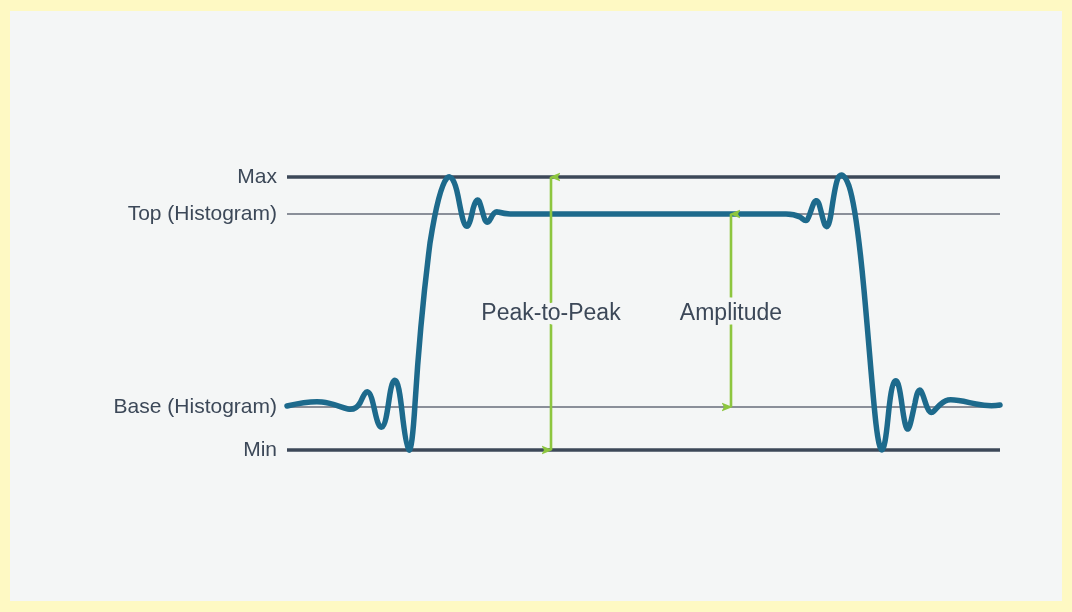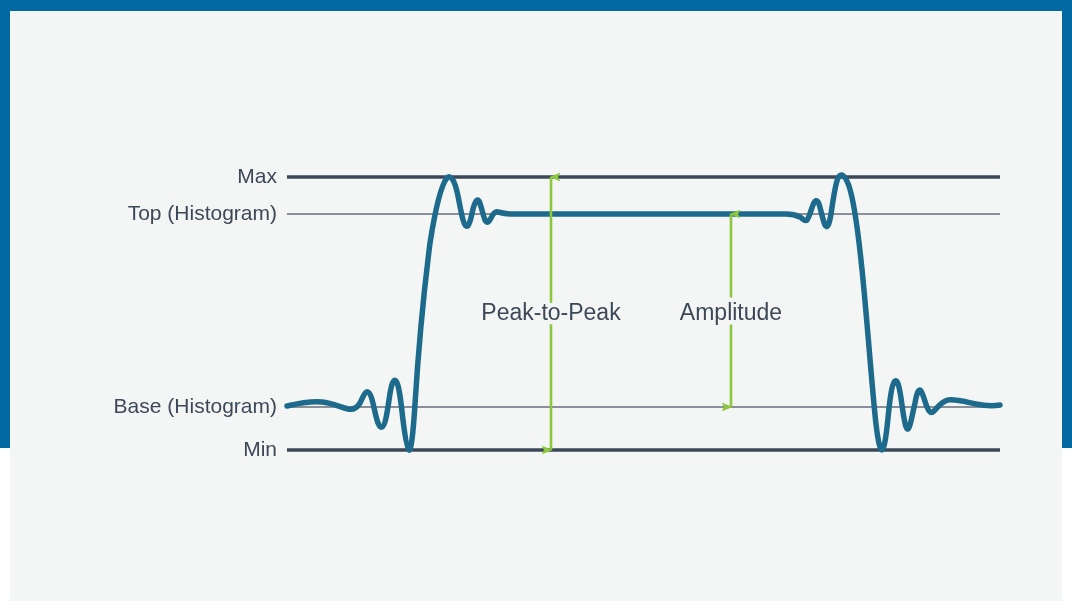--- a/index.html
+++ b/index.html
@@ -9,22 +9,22 @@
   }
   body {
     width: 1072px;
     height: 612px;
     font-family: "Liberation Sans", sans-serif;
     overflow: hidden;
   }
   #diagram-root {
     position: relative;
     width: 1072px;
-    height: 448px;
-    background: #0369a1;
+    height: 612px;
+    background: #fef9c3;
   }
   .panel {
     position: absolute;
     left: 10px;
     top: 11px;
     width: 1052px;
     height: 590px;
     background: #f4f6f6;
   }
   svg.canvas {

